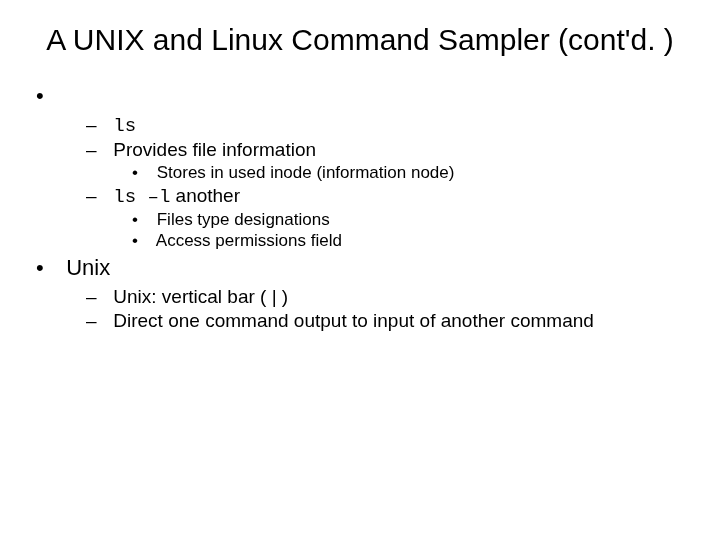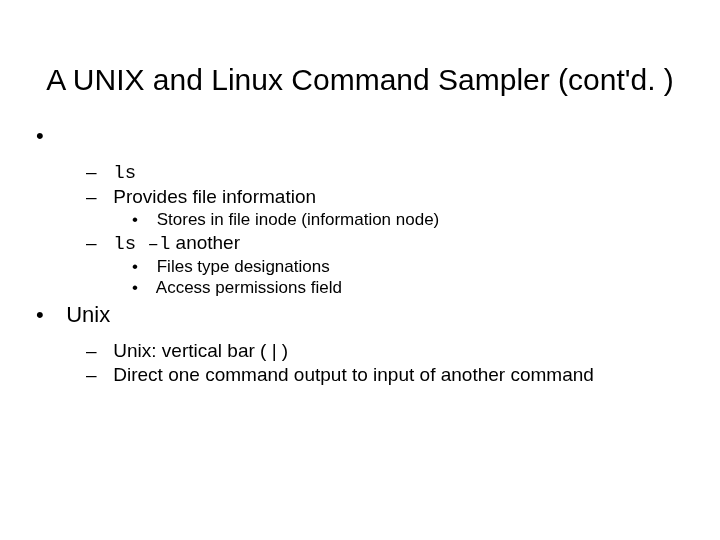--- a/index.html
+++ b/index.html
@@ -10,41 +10,40 @@
       font-family: Arial, Helvetica, sans-serif;
       color: #000000;
       padding: 20px 40px;
     }
     .title {
       text-align: center;
       font-size: 30px;
       font-weight: 400;
       margin-bottom: 24px;
       line-height: 1.3;
-      margin-top: 40px;
     }
     ul.level1 {
       list-style: none;
       padding-left: 20px;
       font-size: 22px;
     }
     ul.level1 > li {
       margin-bottom: 4px;
     }
     ul.level1 > li::before {
       content: "•";
       display: inline-block;
       width: 24px;
       margin-left: -24px;
     }
     ul.level2 {
       list-style: none;
       padding-left: 48px;
       font-size: 19px;
-      margin-top: 12px;
+      margin-top: 5px;
     }
     ul.level2 > li {
       margin-bottom: 2px;
     }
     ul.level2 > li::before {
       content: "–";
       display: inline-block;
       width: 22px;
       margin-left: -22px;
     }
@@ -75,21 +74,21 @@
 <ul class="level1">
   <li>
     <ul class="level2">
       <li>
         <span class="mono">ls</span>
       </li>
       <li>
         <span>Provides file information</span>
         <ul class="level3">
           <li>
-            <span>Stores in file inode (information node)</span>
+            <span>Stores in used inode (information node)</span>
           </li>
         </ul>
       </li>
       <li>
         <span class="mono">ls –l</span><span> another</span>
         <ul class="level3">
           <li>
             <span>Files type designations</span>
           </li>
           <li>

